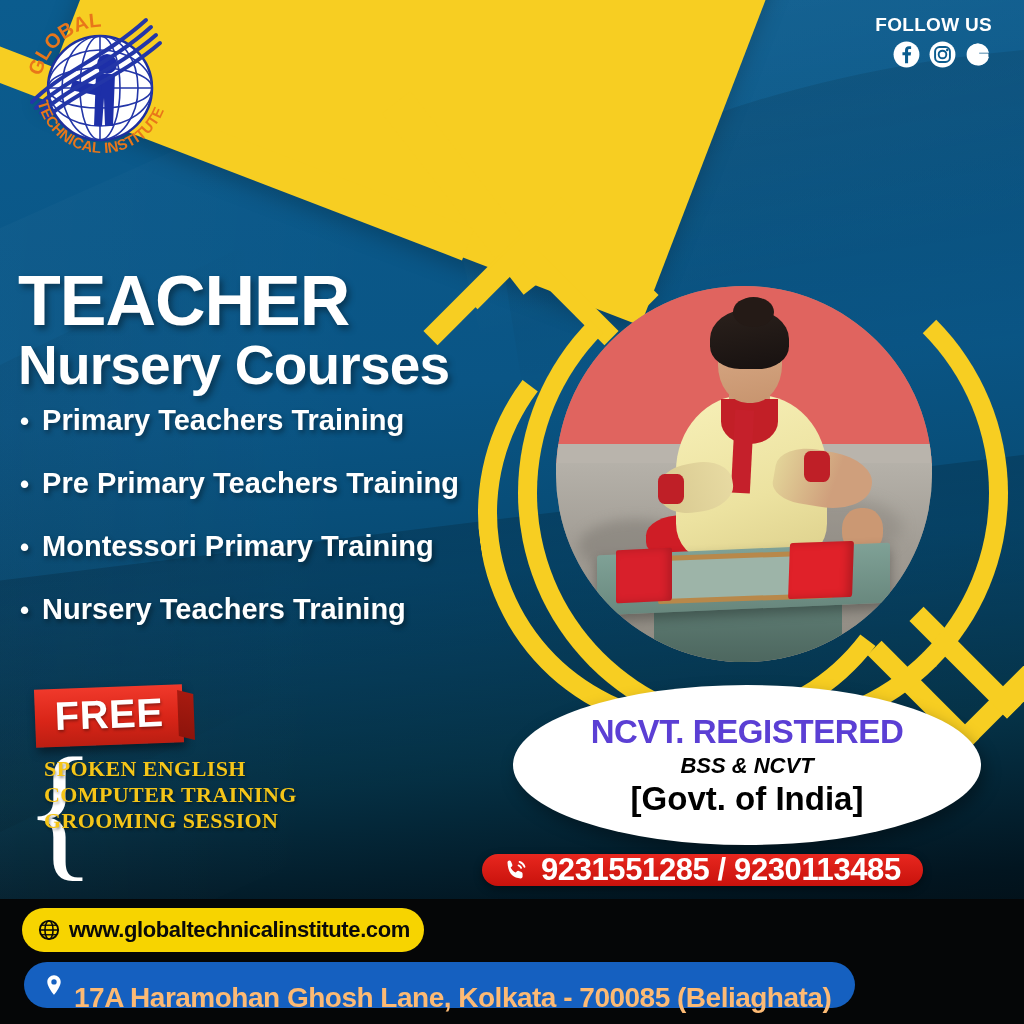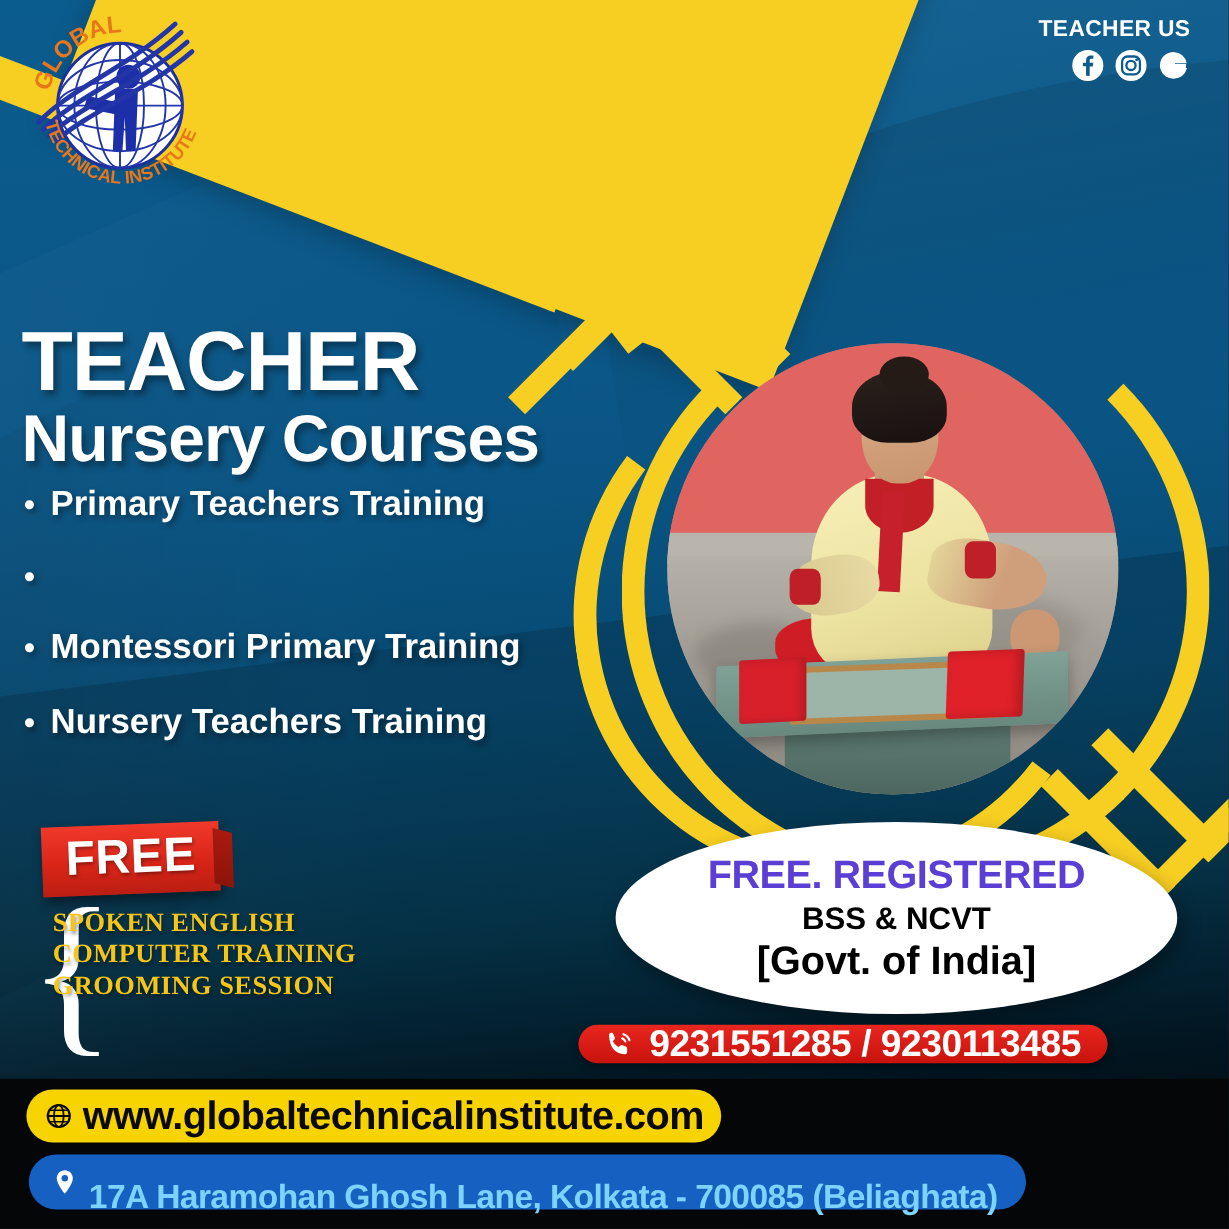--- a/index.html
+++ b/index.html
@@ -178,49 +178,49 @@
   }
 
   
   .oval{
     position:absolute;left:513px;top:685px;width:468px;height:160px;
     background:#fff;border-radius:50%;
     box-shadow:4px 7px 16px rgba(0,0,0,.35);
     display:flex;flex-direction:column;align-items:center;justify-content:center;
   }
   .oval-l1{color:#5b3fd4;font-weight:bold;font-size:33px;letter-spacing:-.4px;}
-  .oval-l2{color:#000;font-weight:bold;font-size:26px;margin-top:2px;}
+  .oval-l2{color:#000;font-weight:bold;font-size:22px;margin-top:2px;font-style:italic;}
   .oval-l3{color:#000;font-weight:bold;font-size:33px;margin-top:1px;}
 
   
   .bottom{
     position:absolute;left:0;bottom:0;width:1024px;height:125px;
     background:#050607;
   }
   .pill{
     position:absolute;display:flex;align-items:center;
     border-radius:40px;height:44px;
   }
   .pill-web{
     left:22px;top:908px;background:#f7d400;padding:0 14px 0 16px;
     gap:9px;z-index:3;
   }
-  .pill-web-text{color:#0a0a0a;font-weight:bold;font-size:33px;letter-spacing:-.4px;}
+  .pill-web-text{color:#0a0a0a;font-weight:bold;font-size:22px;letter-spacing:-.4px;}
   .pill-phone{
     left:482px;top:854px;
     background:linear-gradient(180deg,#e8271f,#c8120c);
     padding:0 22px 0 20px;gap:12px;height:32px;z-index:4;
     box-shadow:0 3px 8px rgba(0,0,0,.4);
   }
   .pill-phone-text{color:#fff;font-weight:bold;font-size:31px;letter-spacing:-.4px;}
   .pill-addr{
     left:24px;top:962px;background:#1560c0;padding:0 24px 0 18px;
     gap:8px;height:46px;z-index:3;
   }
-  .pill-addr-text{color:#7dd3fc;font-weight:bold;font-size:28px;letter-spacing:-.5px;margin-top:25px;}
+  .pill-addr-text{color:#fdba74;font-weight:bold;font-size:28px;letter-spacing:-.5px;margin-top:25px;}
   .ic{display:block;flex:none;}
 </style>
 </head>
 <body>
 
 <div id="poster">
 
   <div class="bg-sweep sweep1"></div>
   <div class="bg-sweep sweep2"></div>
   <div class="bg-sweep sweep3"></div>
@@ -293,21 +293,21 @@
       <text font-family="Liberation Sans, sans-serif" font-size="20" font-weight="bold" fill="#e8761a">
         <textPath href="#arcTop" startOffset="8%">GLOBAL</textPath>
       </text>
       <text font-family="Liberation Sans, sans-serif" font-size="15" font-weight="bold" fill="#e8761a">
         <textPath href="#arcBot" startOffset="6%">TECHNICAL INSTITUTE</textPath>
       </text>
     </svg>
   </div>
 
   <div class="follow">
-    <div class="follow-label">TEACHER US</div>
+    <div class="follow-label">FOLLOW US</div>
     <div class="follow-icons">
       <span>
         <svg width="27" height="27" viewBox="0 0 24 24">
             <circle cx="12" cy="12" r="11.5" fill="#fff"></circle>
             <path d="M13.4 19.8v-7h2.3l.4-2.7h-2.7V8.4c0-.8.2-1.3 1.3-1.3h1.4V4.7c-.3 0-1.1-.1-2-.1-2 0-3.4 1.2-3.4 3.5v1.9H8.4v2.7h2.3v7z" fill="#0b5c8e"></path>
           </svg>
       </span>
       <span>
         <svg width="27" height="27" viewBox="0 0 24 24">
             <circle cx="12" cy="12" r="11.5" fill="#fff"></circle>
@@ -328,20 +328,21 @@
   <div class="h-teacher">TEACHER</div>
   <div class="h-sub">Nursery Courses</div>
 
   <div class="courses">
     <div class="course-item">
       <span class="bullet">•</span>
       <span>Primary Teachers Training</span>
     </div>
     <div class="course-item">
       <span class="bullet">•</span>
+      <span>Pre Primary Teachers Training</span>
     </div>
     <div class="course-item">
       <span class="bullet">•</span>
       <span>Montessori Primary Training</span>
     </div>
     <div class="course-item">
       <span class="bullet">•</span>
       <span>Nursery Teachers Training</span>
     </div>
   </div>
@@ -349,21 +350,21 @@
   <div class="free-ribbon"></div>
   <div class="free-text">FREE</div>
   <div class="brace">{</div>
   <div class="free-list">
     <div>SPOKEN ENGLISH</div>
     <div>COMPUTER TRAINING</div>
     <div>GROOMING SESSION</div>
   </div>
 
   <div class="oval">
-    <div class="oval-l1">FREE. REGISTERED</div>
+    <div class="oval-l1">NCVT. REGISTERED</div>
     <div class="oval-l2">BSS &amp; NCVT</div>
     <div class="oval-l3">[Govt. of India]</div>
   </div>
 
   <div class="bottom"></div>
 
   <div class="pill pill-web">
     <span>
       <svg class="ic" width="22" height="22" viewBox="0 0 24 24">
         <circle cx="12" cy="12" r="10" fill="none" stroke="#0a0a0a" stroke-width="2"></circle>

